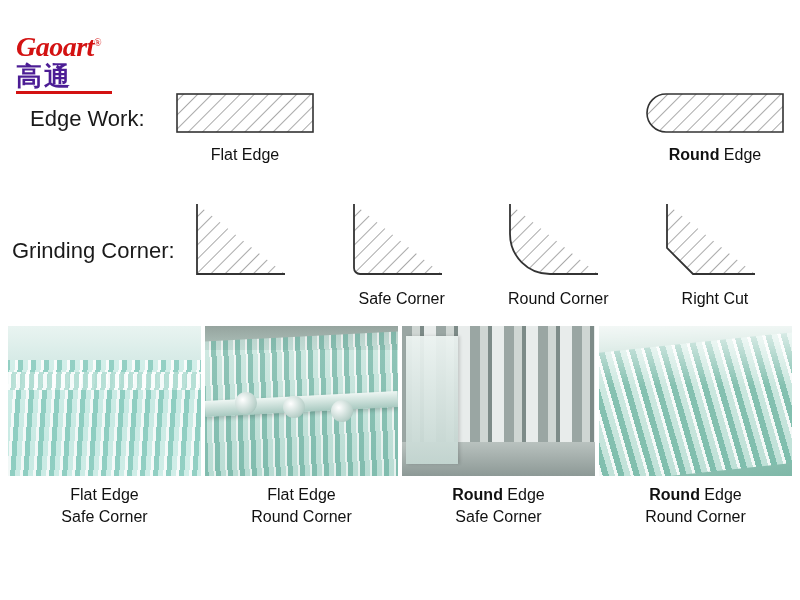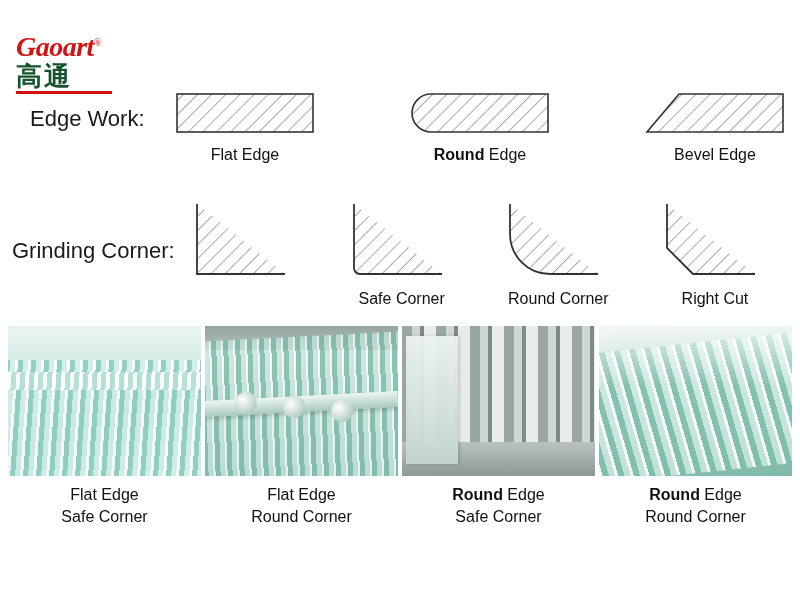--- a/index.html
+++ b/index.html
@@ -36,21 +36,21 @@
   .logo-reg {
     font-size: 10px;
     vertical-align: super;
     font-style: normal;
     font-weight: normal;
   }
   .logo-cn {
     font-family: "DejaVu Sans", sans-serif;
     font-size: 26px;
     font-weight: bold;
-    color: #14532d;
+    color: #4c1d95;
     line-height: 28px;
     letter-spacing: 2px;
   }
   .logo-rule {
     width: 96px;
     height: 3px;
     background: #d31212;
     margin-top: 1px;
   }
 
@@ -235,31 +235,20 @@
       <defs>
         <pattern id="h2" width="10" height="10" patternTransform="rotate(45)" patternUnits="userSpaceOnUse">
           <line x1="0" y1="0" x2="0" y2="10" stroke="#555" stroke-width="1"></line>
         </pattern>
       </defs>
       <path d="M21,6 H138 V44 H21 A19,19 0 0 1 21,6 Z" fill="url(#h2)" stroke="#333" stroke-width="1.6"></path>
     </svg>
     <div class="caption"><span class="bold">Round</span><span> Edge</span></div>
   </div>
 
-  <div class="cell">
-    <svg width="140" height="50" viewBox="0 0 140 50">
-      <defs>
-        <pattern id="h3" width="10" height="10" patternTransform="rotate(45)" patternUnits="userSpaceOnUse">
-          <line x1="0" y1="0" x2="0" y2="10" stroke="#555" stroke-width="1"></line>
-        </pattern>
-      </defs>
-      <path d="M2,44 H138 V6 H34 Z" fill="url(#h3)" stroke="#333" stroke-width="1.6"></path>
-    </svg>
-    <div class="caption"><span class="bold"></span><span>Bevel Edge</span></div>
-  </div>
 
 </div>
 
 <div class="section-label" id="grinding-label">Grinding Corner:</div>
 
 <div class="row" id="corner-row">
 
   <div class="cell">
     <svg width="120" height="82" viewBox="0 0 120 82">
       <defs>

